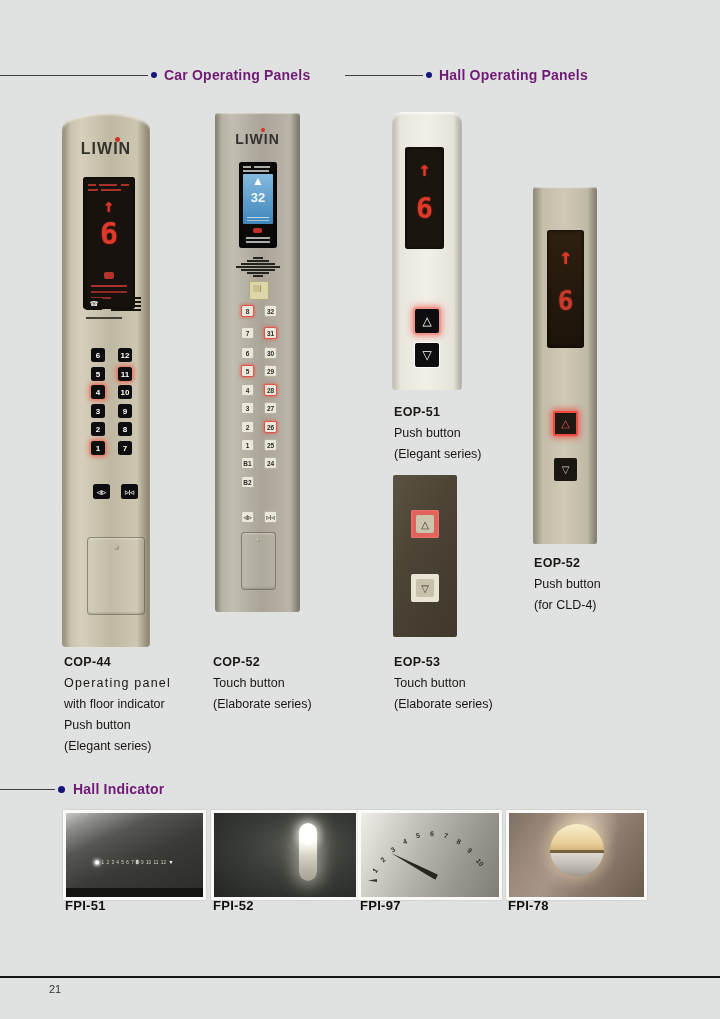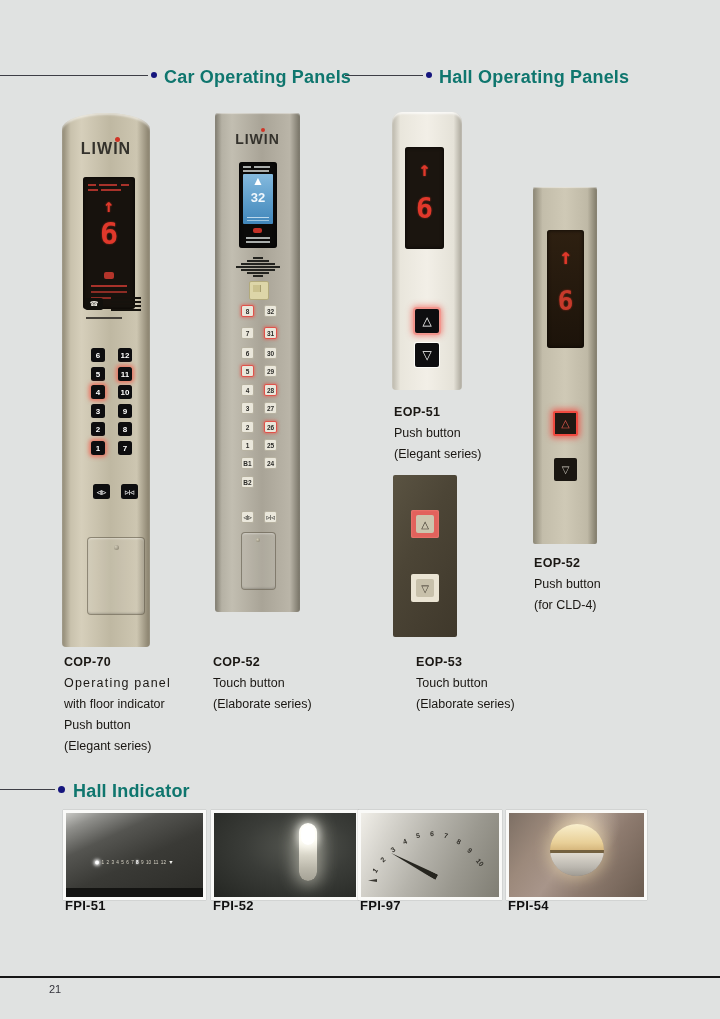--- a/index.html
+++ b/index.html
@@ -1,20 +1,20 @@
 <!DOCTYPE html>
 <html><head>
 <meta charset="utf-8">
 <style>
   html,body{margin:0;padding:0;background:#c9cccb;}
   .page{position:relative;width:720px;height:1019px;background:#e0e2e1;
         font-family:"Liberation Sans",sans-serif;overflow:hidden;margin:0 auto;}
   .rule{position:absolute;height:1px;background:#3e3e46;}
   .bullet{position:absolute;width:6px;height:6px;border-radius:50%;background:#15157d;}
-  .sec-title{position:absolute;margin:0;font-size:18px;font-weight:bold;color:#0f766e;letter-spacing:.2px;}
+  .sec-title{position:absolute;margin:0;font-size:14px;font-weight:bold;color:#701a75;letter-spacing:.2px;}
   .panel{position:absolute;}
   .logo{position:absolute;left:0;right:0;text-align:center;font-weight:bold;color:#34322c;letter-spacing:1px;}
   .logo-dot{position:absolute;width:5px;height:5px;background:#cf3426;border-radius:50%;}
   .disp{position:absolute;background:#17120d;border-radius:3px;box-shadow:inset 0 0 4px rgba(0,0,0,.8);}
   .led{position:absolute;left:0;right:0;text-align:center;color:#e0382b;font-weight:bold;line-height:1;
        text-shadow:0 0 2px rgba(230,60,40,.65);font-family:"DejaVu Sans Mono",monospace;}
   .dash{position:absolute;height:2px;background:#a8322a;}
   .wdash{position:absolute;height:2px;background:#c6cac8;opacity:.85;}
   .fbtn{position:absolute;width:14px;height:14px;background:#0d0d0f;border-radius:2.5px;color:#fff;
         font-size:8px;font-weight:bold;display:flex;align-items:center;justify-content:center;}
@@ -197,42 +197,42 @@
     <div style="position:absolute;left:18px;top:35px;width:28px;height:28px;background:#e2625c;border-radius:2px;
                 box-shadow:inset 0 0 2px rgba(255,160,150,.8);padding:0;">
       <div class="hallbtn" style="left:5px;top:5px;width:18px;height:18px;background:#ccc5ae;color:#332d24;font-size:10px;">△</div>
     </div>
     <div style="position:absolute;left:18px;top:99px;width:28px;height:28px;background:#eae4d3;border-radius:2px;">
       <div class="hallbtn" style="left:5px;top:5px;width:18px;height:18px;background:#c8c1ab;color:#332d24;font-size:10px;">▽</div>
     </div>
   </div>
 
   <div class="plabel" style="left:64px;top:652px;">
-    <div class="model">COP-70</div>
+    <div class="model">COP-44</div>
     <div style="letter-spacing:1.2px;">Operating panel</div>
     <div>with floor indicator</div>
     <div>Push button</div>
     <div>(Elegant series)</div>
   </div>
   <div class="plabel" style="left:213px;top:652px;">
     <div class="model">COP-52</div>
     <div>Touch button</div>
     <div>(Elaborate series)</div>
   </div>
   <div class="plabel" style="left:394px;top:402px;">
     <div class="model">EOP-51</div>
     <div>Push button</div>
     <div>(Elegant series)</div>
   </div>
   <div class="plabel" style="left:534px;top:553px;">
     <div class="model">EOP-52</div>
     <div>Push button</div>
     <div>(for CLD-4)</div>
   </div>
-  <div class="plabel" style="left:416px;top:652px;">
+  <div class="plabel" style="left:394px;top:652px;">
     <div class="model">EOP-53</div>
     <div>Touch button</div>
     <div>(Elaborate series)</div>
   </div>
 
   <div class="rule" style="left:0;top:789px;width:55px;"></div>
   <span class="bullet" style="left:58px;top:786px;width:7px;height:7px;"></span>
   <h2 class="sec-title" style="left:73px;top:781px;">Hall Indicator</h2>
 
   <div class="fpi" style="left:63px;width:137px;">
@@ -298,18 +298,18 @@
         <i style="position:absolute;left:0;top:50%;width:100%;height:8%;display:block;background:#73603f;"></i>
         <i style="position:absolute;left:0;top:56%;width:100%;height:44%;display:block;
                   background:linear-gradient(180deg,#ded9d0 0%,#bcb8b0 60%,#9f9b93 100%);"></i>
       </div>
     </div>
   </div>
 
   <div class="fpi-label" style="left:65px;">FPI-51</div>
   <div class="fpi-label" style="left:213px;">FPI-52</div>
   <div class="fpi-label" style="left:360px;">FPI-97</div>
-  <div class="fpi-label" style="left:508px;">FPI-54</div>
+  <div class="fpi-label" style="left:508px;">FPI-78</div>
 
   <div style="position:absolute;left:0;top:976px;width:720px;height:2px;background:#161616;"></div>
   <div style="position:absolute;left:49px;top:983px;font-size:11px;color:#33333b;">21</div>
 
 </div>
 
 </body></html>

